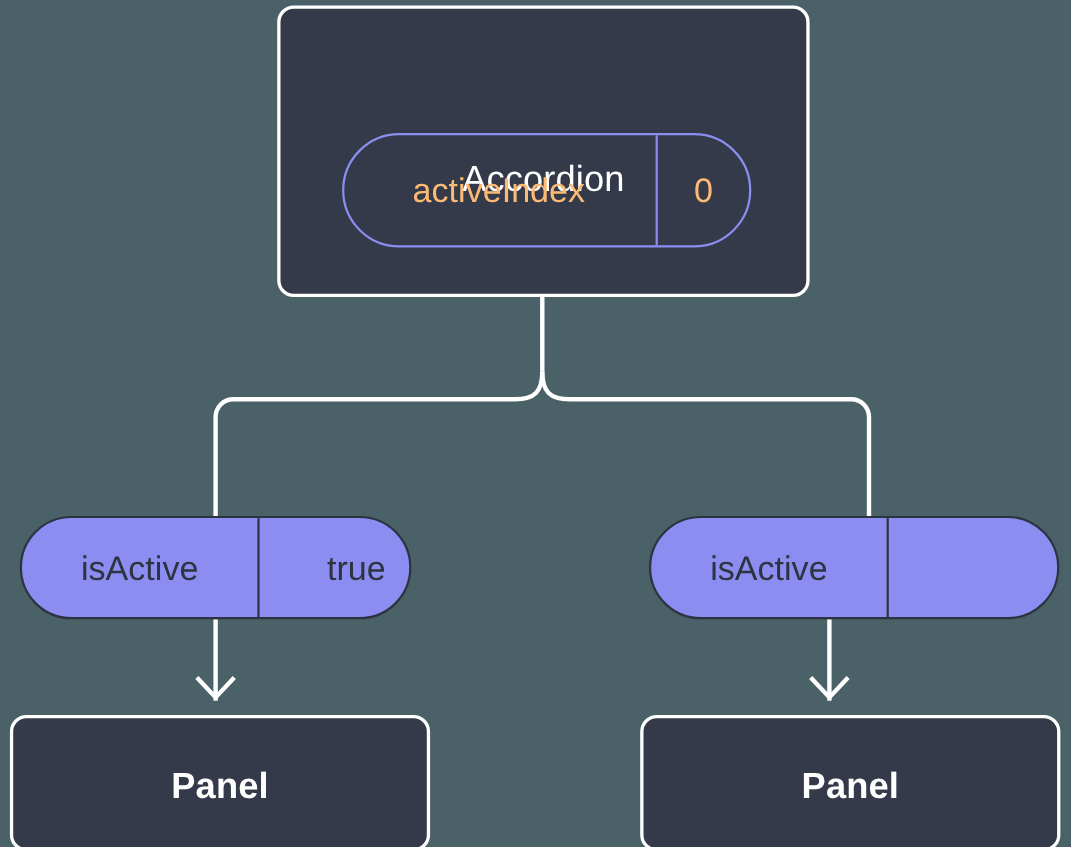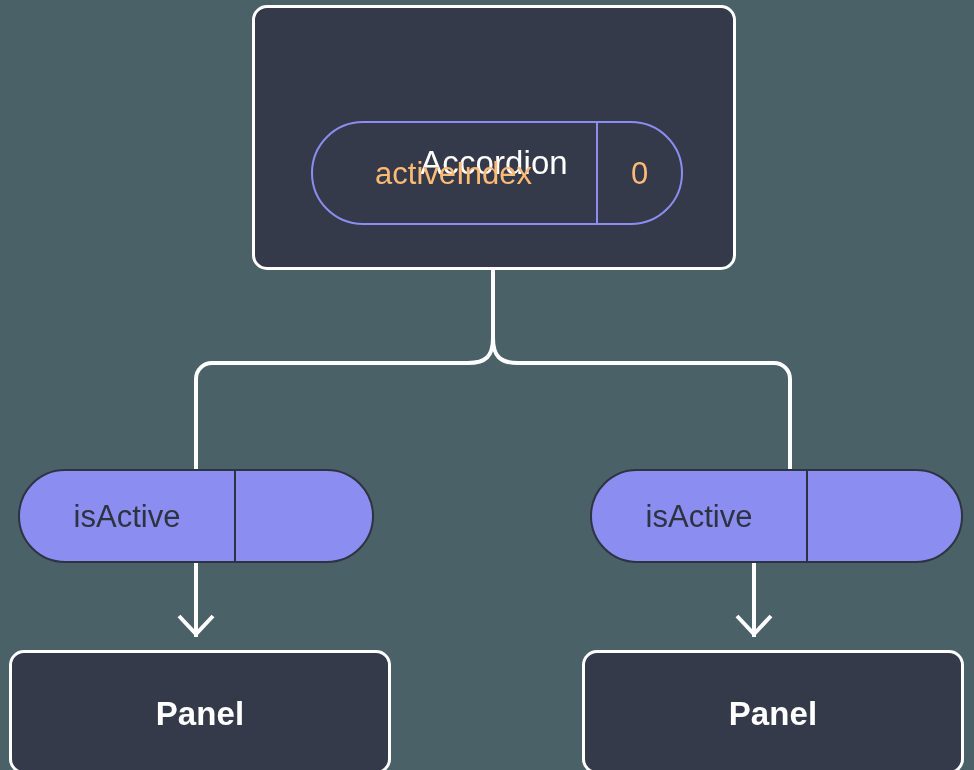--- a/index.html
+++ b/index.html
@@ -168,20 +168,21 @@
     <span class="node-title">Accordion</span>
 
     <div id="activeindex-pill">
       <span class="pill-key">activeIndex</span>
       <span class="pill-val">0</span>
     </div>
   </div>
 
   <div id="isactive-pill-left" class="filled-pill">
     <span class="pill-key">isActive</span>
+    <span class="pill-val">true</span>
   </div>
 
   <div id="isactive-pill-right" class="filled-pill">
     <span class="pill-key">isActive</span>
   </div>
 
   <div id="panel-node-left" class="node-box panel-node">
     <span class="node-title">Panel</span>
   </div>
 

